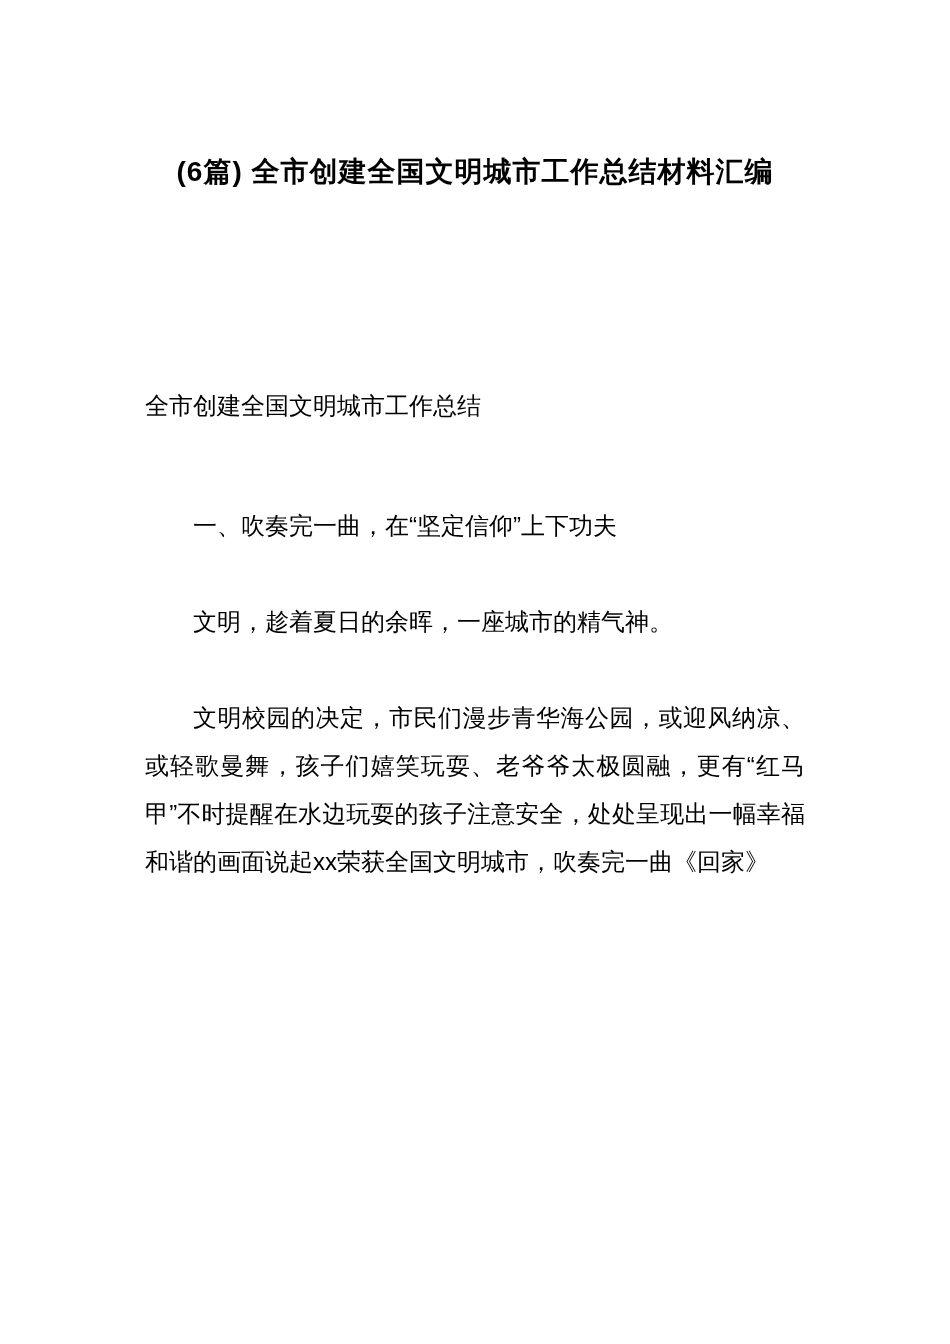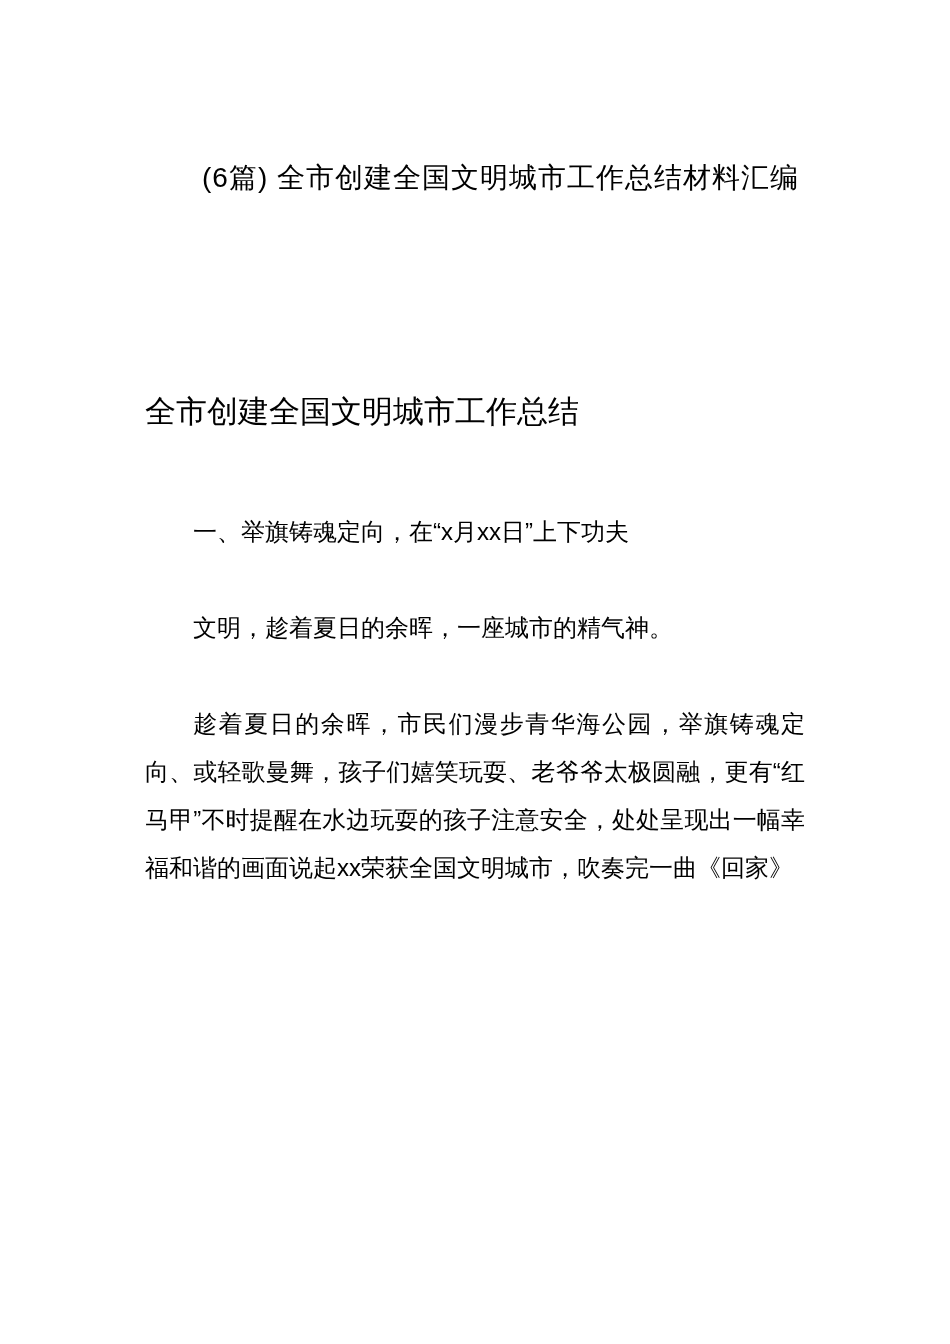--- a/index.html
+++ b/index.html
@@ -15,30 +15,30 @@
     margin: 0 auto;
     background: #ffffff;
     color: #000000;
     padding: 152px 145px 0 145px;
     overflow: hidden;
     font-family: "Liberation Sans", "DejaVu Sans", sans-serif;
     font-size: 24px;
     line-height: 48px;
   }
   .doc-title {
-    margin: 6px;
+    margin: 0;
     font-size: 28px;
     line-height: 40px;
-    font-weight: 400;
-    text-align: right;
+    font-weight: 700;
+    text-align: center;
     letter-spacing: 1px;
   }
   .doc-subtitle {
     margin: 190px 0 0 0;
-    font-size: 31px;
+    font-size: 24px;
     line-height: 48px;
     font-weight: 400;
   }
   .para {
     margin: 48px 0 0 0;
     text-indent: 2em;
     text-align: justify;
     text-align-last: left;
     word-break: break-all;
   }
@@ -48,19 +48,19 @@
 </head>
 <body>
 
 <div class="page" style="background: rgb(255, 255, 255); color: rgb(0, 0, 0);">
 
   <h1 class="doc-title">(6篇) 全市创建全国文明城市工作总结材料汇编</h1>
 
   <h2 class="doc-subtitle">全市创建全国文明城市工作总结</h2>
 
 
-  <p class="para part-heading">一、举旗铸魂定向，在“x月xx日”上下功夫</p>
+  <p class="para part-heading">一、吹奏完一曲，在“坚定信仰”上下功夫</p>
 
   <p class="para">文明，趁着夏日的余晖，一座城市的精气神。</p>
 
-  <p class="para">趁着夏日的余晖，市民们漫步青华海公园，举旗铸魂定向、或轻歌曼舞，孩子们嬉笑玩耍、老爷爷太极圆融，更有“红马甲”不时提醒在水边玩耍的孩子注意安全，处处呈现出一幅幸福和谐的画面说起xx荣获全国文明城市，吹奏完一曲《回家》</p>
+  <p class="para">文明校园的决定，市民们漫步青华海公园，或迎风纳凉、或轻歌曼舞，孩子们嬉笑玩耍、老爷爷太极圆融，更有“红马甲”不时提醒在水边玩耍的孩子注意安全，处处呈现出一幅幸福和谐的画面说起xx荣获全国文明城市，吹奏完一曲《回家》</p>
 
 </div>
 
 </body></html>

